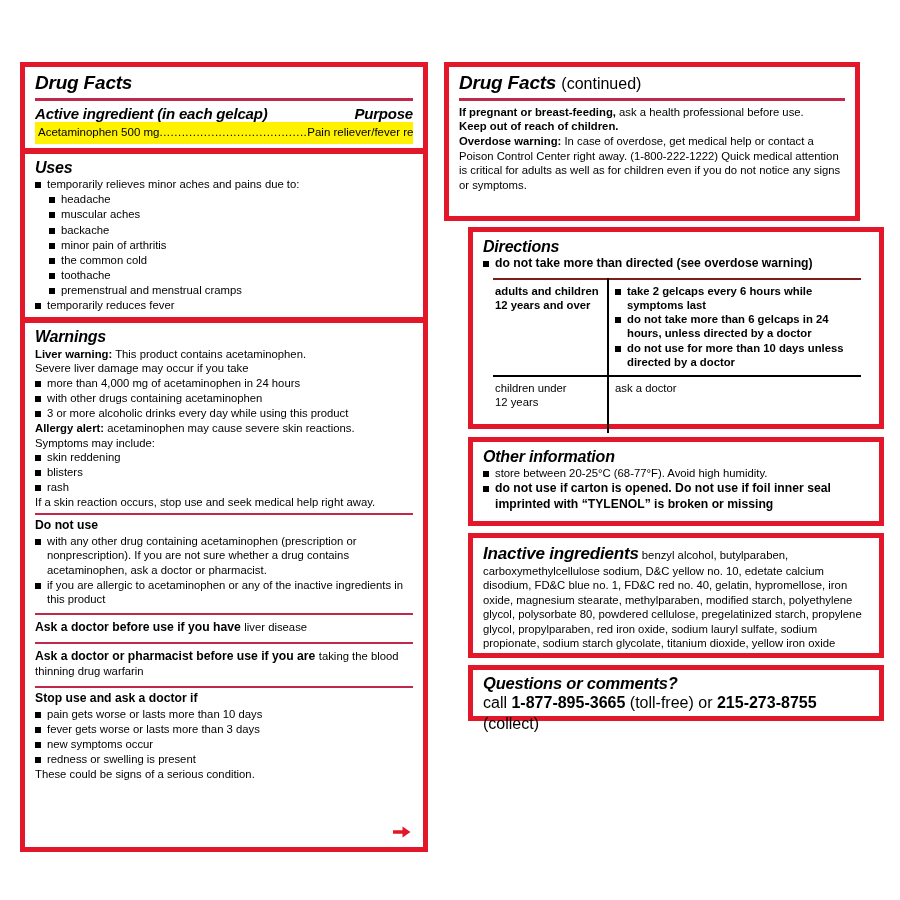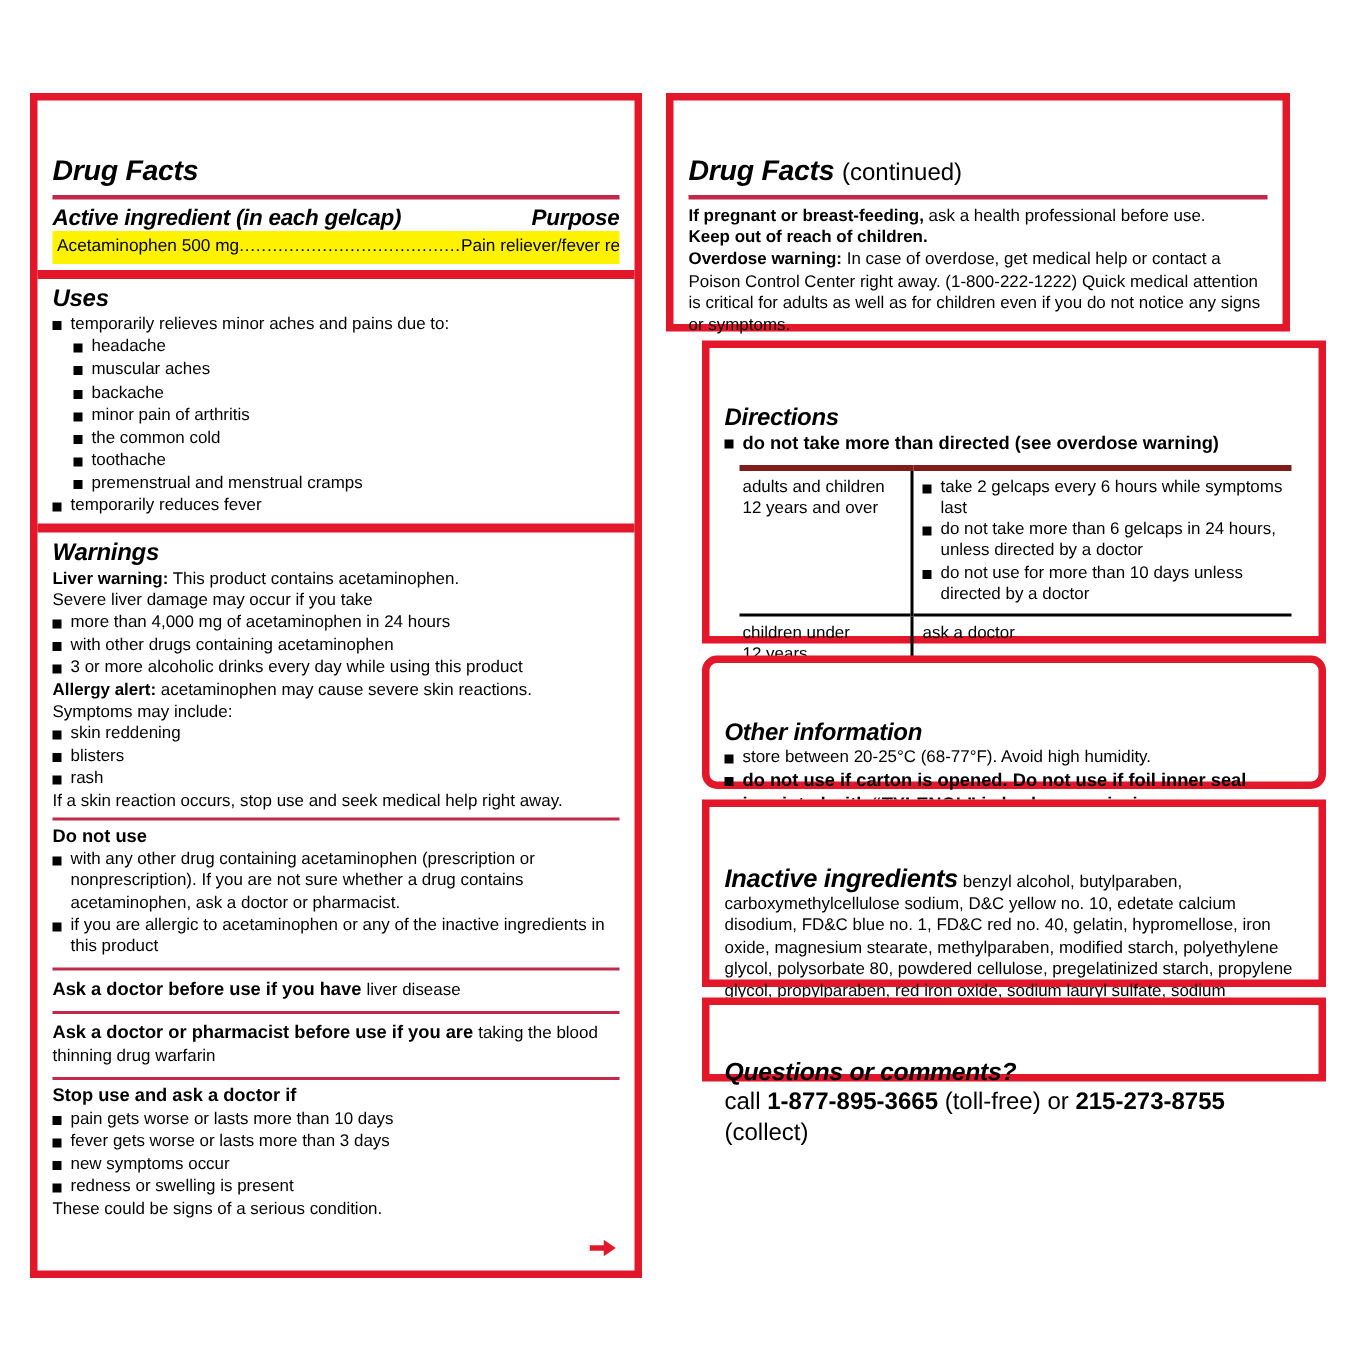--- a/index.html
+++ b/index.html
@@ -26,25 +26,25 @@
   .panel {
     position: absolute;
     box-sizing: border-box;
     border: 5px solid #e2172a;
     background: #ffffff;
   }
 
   #left-panel  { left: 20px;  top: 62px; width: 408px; height: 790px; }
   #right-p1    { left: 444px; top: 62px; width: 416px; height: 159px; }
   #right-p2    { left: 468px; top: 227px; width: 416px; height: 202px; }
-  #right-p3    { left: 468px; top: 437px; width: 416px; height: 89px; border-radius: 10px; }
+  #right-p3    { left: 468px; top: 437px; width: 416px; height: 89px; }
   #right-p4    { left: 468px; top: 533px; width: 416px; height: 125px; }
   #right-p5    { left: 468px; top: 665px; width: 416px; height: 56px; }
 
-  .pad { padding: 6px 10px 6px 10px; margin-top: 32px; }
+  .pad { padding: 6px 10px 6px 10px; }
 
   
   .t-title {
     font-size: 19px;
     font-weight: bold;
     font-style: italic;
     letter-spacing: -0.2px;
     line-height: 1.1;
   }
   .t-title .cont {
@@ -130,21 +130,21 @@
     align-items: baseline;
   }
 
   
   .dir-table {
     border-collapse: collapse;
     width: 368px;
     margin: 6px 0 0 10px;
     font-size: 11.3px;
   }
-  .dir-table tr.top-rule > td { border-top: 4px solid #7f1d1d; }
+  .dir-table tr.top-rule > td { border-top: 2px solid #7f1d1d; font-weight: bold; }
   .dir-table td {
     vertical-align: top;
     padding: 4px 4px 6px 6px;
     line-height: 1.25;
   }
   .dir-table td.c1 {
     width: 108px;
     border-right: 2px solid #000;
     padding-left: 2px;
   }

